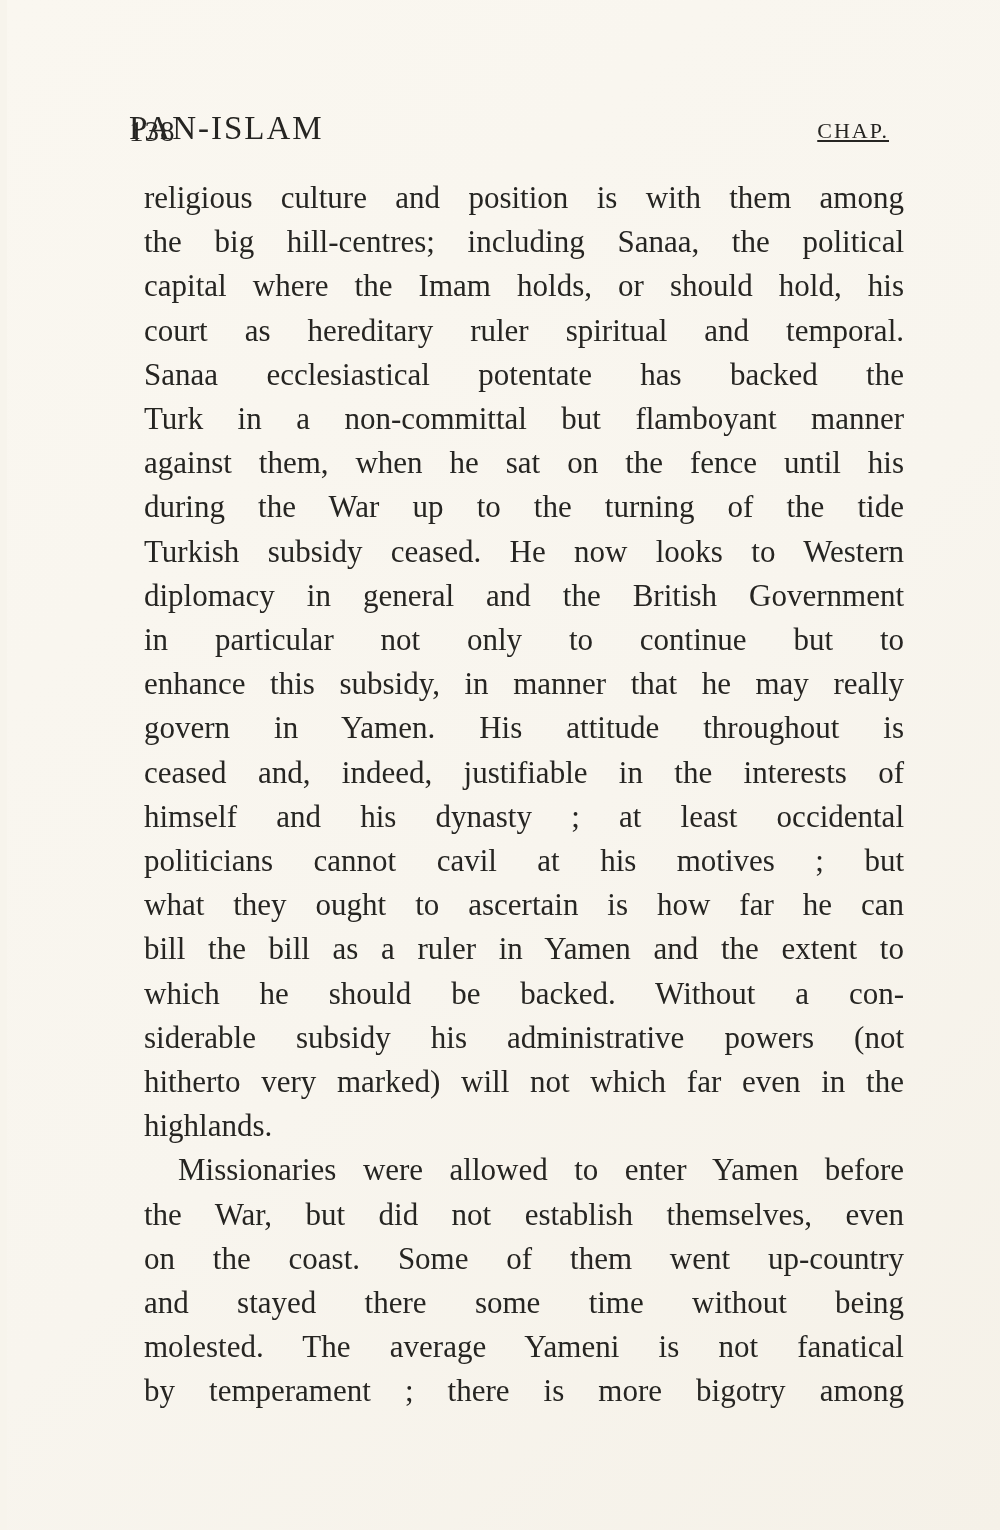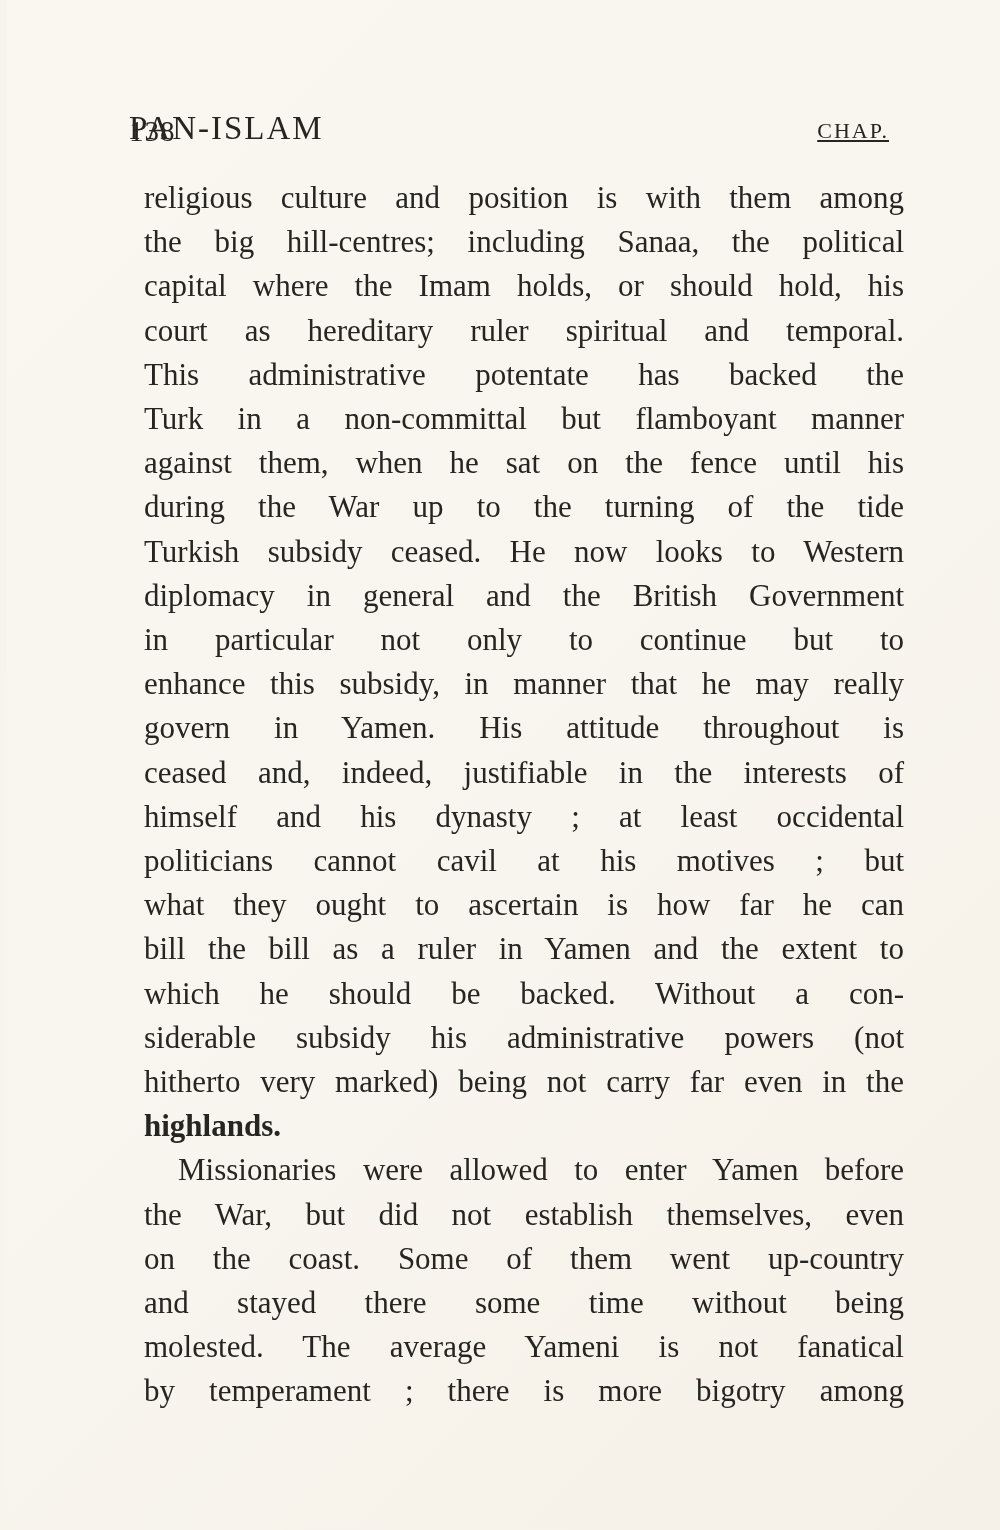--- a/index.html
+++ b/index.html
@@ -61,58 +61,57 @@
   .line {
     font-size: 31px;
     line-height: 44.2px;
     text-align: justify;
     text-align-last: justify;
     word-spacing: 1px;
   }
   .line.nojust {
     text-align: left;
     text-align-last: left;
-    font-weight: bold;
   }
   .line.indent {
     padding-left: 34px;
   }
 </style>
 </head>
 <body>
 
 <div class="page">
   <div class="header">
     <span class="pagenum">138</span>
     <span class="running-title">PAN-ISLAM</span>
     <span class="chap">CHAP.</span>
   </div>
   <div class="text-block" id="text-block">
       <div class="paragraph">
         <div class="line">religious culture and position is with them among</div>
         <div class="line">the big hill-centres; including Sanaa, the political</div>
         <div class="line">capital where the Imam holds, or should hold, his</div>
         <div class="line">court as hereditary ruler spiritual and temporal.</div>
-        <div class="line">This administrative potentate has backed the</div>
+        <div class="line">Sanaa ecclesiastical potentate has backed the</div>
         <div class="line">Turk in a non-committal but flamboyant manner</div>
         <div class="line">against them, when he sat on the fence until his</div>
         <div class="line">during the War up to the turning of the tide</div>
         <div class="line">Turkish subsidy ceased.  He now looks to Western</div>
         <div class="line">diplomacy in general and the British Government</div>
         <div class="line">in particular not only to continue but to</div>
         <div class="line">enhance this subsidy, in manner that he may really</div>
         <div class="line">govern in Yamen.  His attitude throughout is</div>
         <div class="line">ceased and, indeed, justifiable in the interests of</div>
         <div class="line">himself and his dynasty ;  at least occidental</div>
         <div class="line">politicians cannot cavil at his motives ; but</div>
         <div class="line">what they ought to ascertain is how far he can</div>
         <div class="line">bill the bill as a ruler in Yamen and the extent to</div>
         <div class="line">which he should be backed.  Without a con-</div>
         <div class="line">siderable subsidy his administrative powers (not</div>
-        <div class="line">hitherto very marked) being not carry far even in the</div>
+        <div class="line">hitherto very marked) will not which far even in the</div>
         <div class="line nojust">highlands.</div>
       </div>
       <div class="paragraph">
         <div class="line indent">Missionaries were allowed to enter Yamen before</div>
         <div class="line">the War, but did not establish themselves, even</div>
         <div class="line">on the coast.  Some of them went up-country</div>
         <div class="line">and stayed there some time without being</div>
         <div class="line">molested.  The average Yameni is not fanatical</div>
         <div class="line">by temperament ; there is more bigotry among</div>
       </div>

